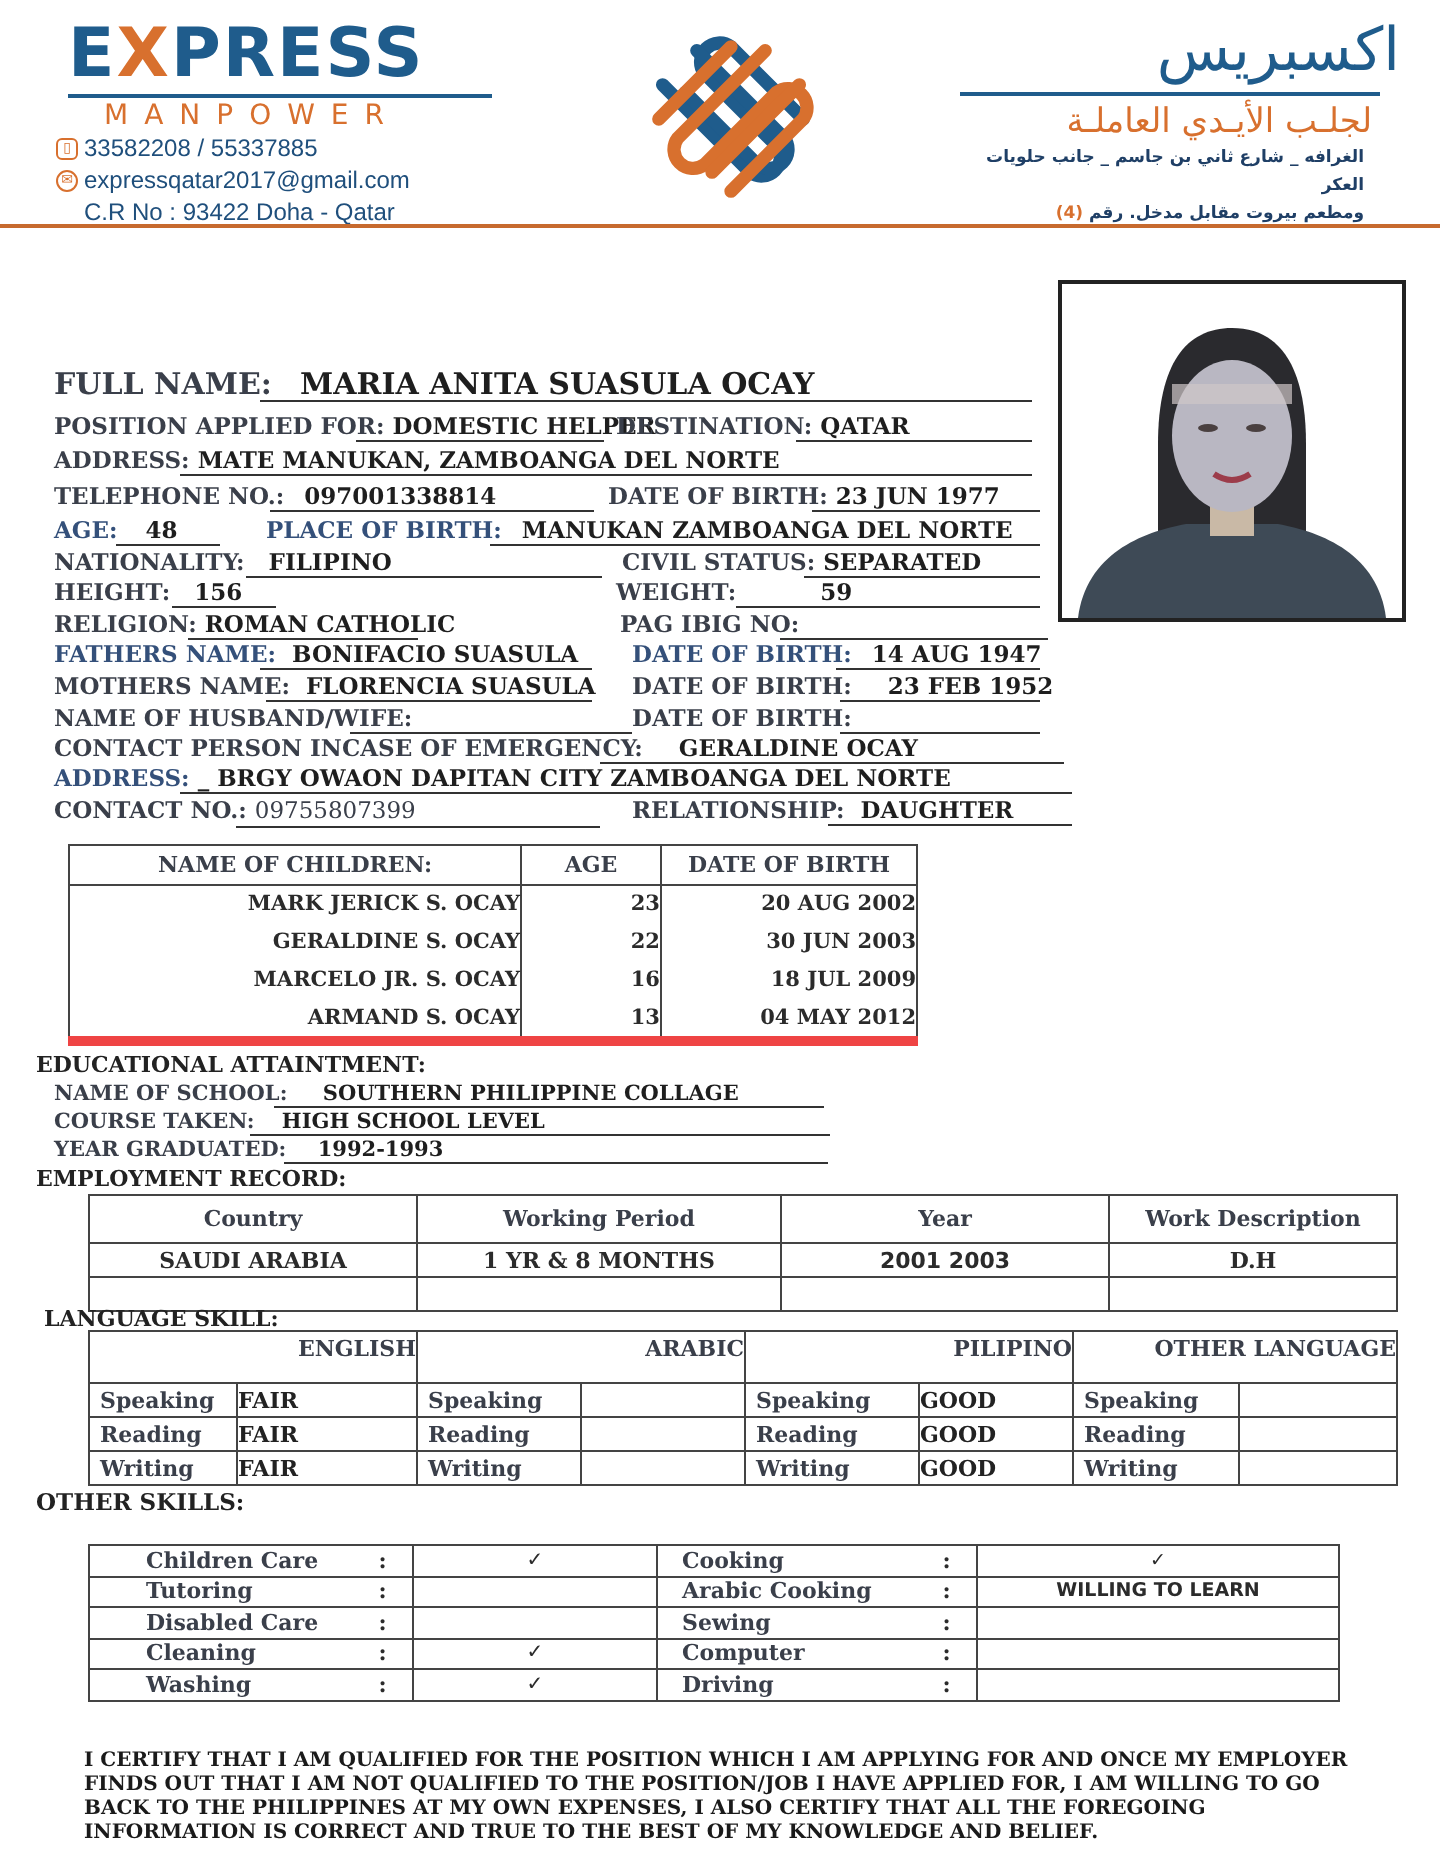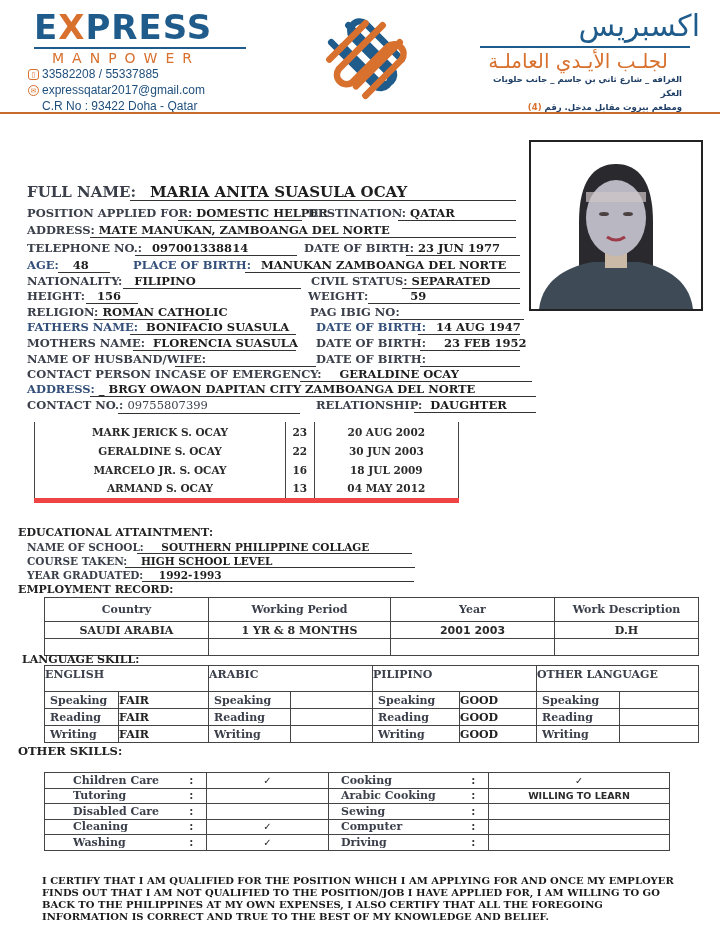--- a/index.html
+++ b/index.html
@@ -15,53 +15,53 @@
   .logo-en .sub { font-family: "DejaVu Sans", sans-serif; font-size: 14px; letter-spacing: 8px; color: #d8702e; margin-top: 1px; padding-left: 18px; }
   .contact { position: absolute; left: 28px; top: 66px; font-family: "Liberation Sans", sans-serif; font-size: 12px; color: #1f4f7c; line-height: 16px; }
   .contact .row { display: flex; align-items: center; gap: 3px; }
   .contact .ico { width: 11px; height: 11px; border: 1px solid #d8702e; border-radius: 3px; display: inline-block; font-size: 7px; color: #d8702e; text-align: center; line-height: 9px; }
   .contact .ico.mail { border-radius: 50%; }
   .contact .spacer { width: 11px; display: inline-block; }
   .knot { position: absolute; left: 318px; top: 12px; width: 95px; height: 95px; }
   .logo-ar { position: absolute; left: 470px; top: 8px; width: 230px; text-align: right; direction: rtl; }
   .logo-ar .brand-ar { font-family: "DejaVu Sans", sans-serif; font-size: 30px; color: #1f5c8c; line-height: 36px; }
   .logo-ar .rule { height: 2px; background: #1f5c8c; margin: 2px 0 2px 0; width: 210px; margin-right: 10px; }
-  .logo-ar .sub-ar { font-family: "DejaVu Sans", sans-serif; font-size: 20px; color: #d8702e; line-height: 22px; padding-right: 14px; text-align: center; }
+  .logo-ar .sub-ar { font-family: "DejaVu Sans", sans-serif; font-size: 17px; color: #d8702e; line-height: 22px; padding-right: 14px; }
   .logo-ar .addr { font-family: "DejaVu Sans", sans-serif; font-size: 8.5px; font-weight: bold; color: #1f3f66; line-height: 14px; padding-right: 18px; }
   .logo-ar .addr .num { color: #d8702e; }
   .header-rule { position: absolute; left: 0; top: 112px; width: 720px; height: 2px; background: #c76a2e; }
 
   
   .photo { position: absolute; left: 529px; top: 140px; width: 174px; height: 171px; border: 2px solid #222; background: #fff; overflow: hidden; }
 
   
   .field { position: absolute; font-weight: bold; white-space: nowrap; font-size: 11.5px; line-height: 14px; }
   .lbl { color: #3a3f4a; }
   .lbl.blue { color: #34507a; }
   .val { color: #1e1e1e; }
   .uline { position: absolute; height: 1px; background: #333; }
   .big .lbl, .big .val { font-size: 15px; line-height: 18px; }
 
   
   table { border-collapse: collapse; position: absolute; font-weight: bold; }
   td, th { border: 1px solid #444; }
   .kids { left: 34px; top: 422px; width: 425px; font-size: 10.5px; color: #2b2b2b; }
   .kids th { font-size: 11px; height: 20px; text-align: center; font-weight: bold; color: #3a3f4a; }
-  .kids td { height: 19px; text-align: center; border-top: none; border-bottom: none; }
+  .kids td { height: 19px; text-align: right; border-top: none; border-bottom: none; }
   .kids tr:last-child td { border-bottom: 5px solid #ef4444; height: 21px; }
 
   .section-title { position: absolute; font-weight: bold; font-size: 11px; color: #222; }
 
   .emp { left: 44px; top: 597px; width: 655px; font-size: 11px; }
   .emp th { height: 24px; text-align: center; font-weight: bold; color: #3a3f4a; }
   .emp td { height: 17px; text-align: center; }
   .emp td.year { font-family: "DejaVu Sans", sans-serif; font-size: 11px; }
 
   .lang { left: 44px; top: 665px; width: 655px; font-size: 11px; }
-  .lang th { height 26px; text-align: left; font-weight: bold; color: #3a3f4a; vertical-align: top; padding-top: 2px; height: 26px; }
+  .lang th { height 26px; text-align: right; font-weight: bold; color: #3a3f4a; vertical-align: top; padding-top: 2px; height: 26px; }
   .lang td { height: 17px; padding-left: 5px; color: #3a3f4a; }
   .lang td.lv { padding-left: 0; color: #222; }
 
   .skills { left: 44px; top: 772px; width: 626px; font-size: 11px; }
   .skills td { height: 15.5px; border-left: none; border-right: none; }
   .skills td.name { padding-left: 28px; border-left: 1px solid #444; color: #3a3f4a; width: 132px; }
   .skills td.colon { text-align: center; width: 30px; }
   .skills td.mark { text-align: center; border-left: 1px solid #444; border-right: 1px solid #444; width: 122px; font-family: "DejaVu Sans", sans-serif; font-size: 10px; }
   .skills td.name2 { padding-left: 12px; color: #3a3f4a; width: 130px; }
   .skills td.mark2 { text-align: center; border-left: 1px solid #444; border-right: 1px solid #444; font-family: "DejaVu Sans", sans-serif; font-size: 9.5px; }
@@ -255,20 +255,25 @@
 </div>
 <div class="uline" style="left:118px; top:413px; width:182px;"></div>
 <div class="field" style="left:316px; top:398px;">
   <span class="lbl">RELATIONSHIP:</span>
   <span class="val" style="margin-left:4px;">DAUGHTER</span>
 </div>
 <div class="uline" style="left:414px; top:412px; width:122px;"></div>
 
 <table class="kids">
   <tbody>
+      <tr>
+    <th style="width:226px;">NAME OF CHILDREN:</th>
+    <th style="width:70px;">AGE</th>
+    <th>DATE OF BIRTH</th>
+  </tr>
   <tr>
     <td>MARK JERICK S. OCAY</td>
     <td>23</td>
     <td>20 AUG 2002</td>
   </tr>
   <tr>
     <td>GERALDINE S. OCAY</td>
     <td>22</td>
     <td>30 JUN 2003</td>
   </tr>

